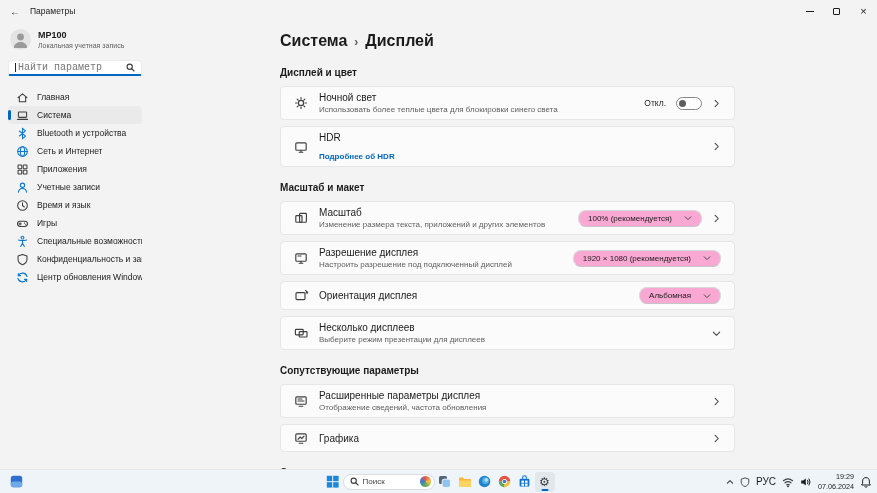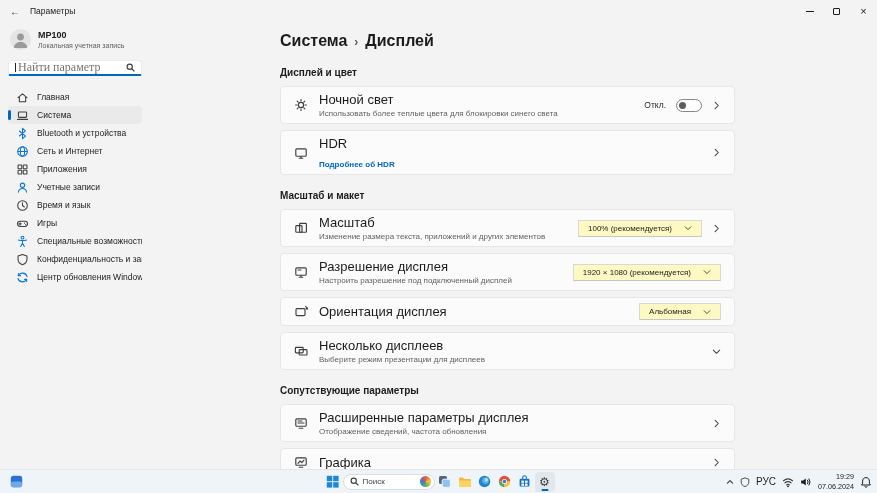--- a/index.html
+++ b/index.html
@@ -18,42 +18,42 @@
   .max-glyph{width:7px;height:7px;border:1px solid #1b1b1b;border-radius:1px}
   .close-glyph{font-size:11px;line-height:1}
   
   .sidebar{position:absolute;top:22px;left:0;width:150px;bottom:24px;padding:4px 8px 0 8px}
   .user-row{display:flex;align-items:center;gap:7px;padding:3px 2px;margin-bottom:7px}
   .avatar{width:21px;height:21px;border-radius:50%;background:#e4e4e4;display:flex;align-items:center;justify-content:center;overflow:hidden}
   .user-name{font-size:9px;font-weight:700;line-height:1.25}
   .user-sub{font-size:7px;color:#5f5f5f}
   .search-box{display:flex;align-items:center;height:16px;background:#fff;border:1px solid #ececec;border-bottom:2px solid #0067c0;border-radius:4px 4px 2px 2px;padding:0 6px;margin-bottom:12px}
   .caret{width:1px;height:9px;background:#222;margin-right:2px}
-  .search-input{border:none;outline:none;flex:1;min-width:0;font-size:12px;font-family:Liberation Serif, serif;background:transparent;color:#1b1b1b}
+  .search-input{border:none;outline:none;flex:1;min-width:0;font-size:10px;font-family:Liberation Mono, monospace;background:transparent;color:#1b1b1b}
   .search-input::placeholder{color:#757575}
   .side-item{position:relative;height:18px;display:flex;align-items:center;gap:8px;padding:0 8px;border-radius:4px;font-size:8.5px;white-space:nowrap;overflow:hidden;cursor:default}
   .side-item.selected{background:#eaeaea}
   .sel-pill{position:absolute;left:0;top:4px;bottom:4px;width:3px;border-radius:2px;background:#0067c0}
   
   .main{position:absolute;top:22px;left:150px;right:0;bottom:24px;overflow:hidden}
   .content-col{width:455px;margin:10px 0 0 130px}
   .breadcrumb{display:flex;align-items:center;gap:7px;font-size:16px;font-weight:600}
   .bc-sep{font-size:12px;color:#5d5d5d;padding-top:1px}
   .section-title{font-size:10px;font-weight:700;margin:15px 0 8px}
   .section-title.first{margin-top:17px}
   .card{display:flex;align-items:center;gap:11px;background:#fbfbfb;border:1px solid #e6e6e6;border-radius:4px;padding:5px 13px;margin-bottom:6px;min-height:28px}
   .card-text{display:flex;flex-direction:column;justify-content:center}
-  .card-title{font-size:13px}
+  .card-title{font-size:10px}
   .card-desc{font-size:8px;color:#5f5f5f;margin-top:2px}
   .card-link{font-size:8px;font-weight:700;color:#0067c0;margin-top:9px;cursor:default}
   .card-right{margin-left:auto;display:flex;align-items:center;gap:10px}
   .toggle-label{font-size:8.5px}
   .toggle{width:26px;height:13px;border:1px solid #868686;border-radius:7px;background:#fdfdfd;position:relative}
   .toggle-knob{position:absolute;left:2px;top:2px;width:7px;height:7px;border-radius:50%;background:#5c5c5c}
-  .dropdown{display:flex;align-items:center;gap:12px;background:#fef9c3;border:1px solid #d8d8d8;border-bottom-color:#c6c6c6;border-radius:0;padding:3px 9px;font-size:8px}
+  .dropdown{display:flex;align-items:center;gap:12px;background:#f9a8d4;border:1px solid #d8d8d8;border-bottom-color:#c6c6c6;border-radius:8px;padding:3px 9px;font-size:8px}
   
   .taskbar{position:absolute;left:0;right:0;bottom:0;height:24px;background:#eff4f9;border-top:1px solid #e2e7ec}
   .tb-widgets{position:absolute;left:6px;top:50%;transform:translateY(-50%)}
   .tb-center{position:absolute;left:50%;top:0;height:100%;transform:translateX(-50%);display:flex;align-items:center;}
   .tb-icon{width:20px;height:20px;border-radius:4px;display:flex;align-items:center;justify-content:center;position:relative}
   .tb-icon.active{background:rgba(0,0,0,0.05)}
   .active-indicator{position:absolute;bottom:1px;left:50%;transform:translateX(-50%);width:7px;height:2px;border-radius:1px;background:#0067c0}
   .gear-glyph{font-family:"DejaVu Sans",sans-serif;font-size:12px;line-height:1;color:#3d3d3d}
   .tb-search{display:flex;align-items:center;gap:4px;width:92px;height:16px;background:#fff;border:1px solid #d9dee4;border-radius:8px;padding:0 3px 0 6px}
   .tb-search-label{font-size:8px;color:#444;flex:1}

